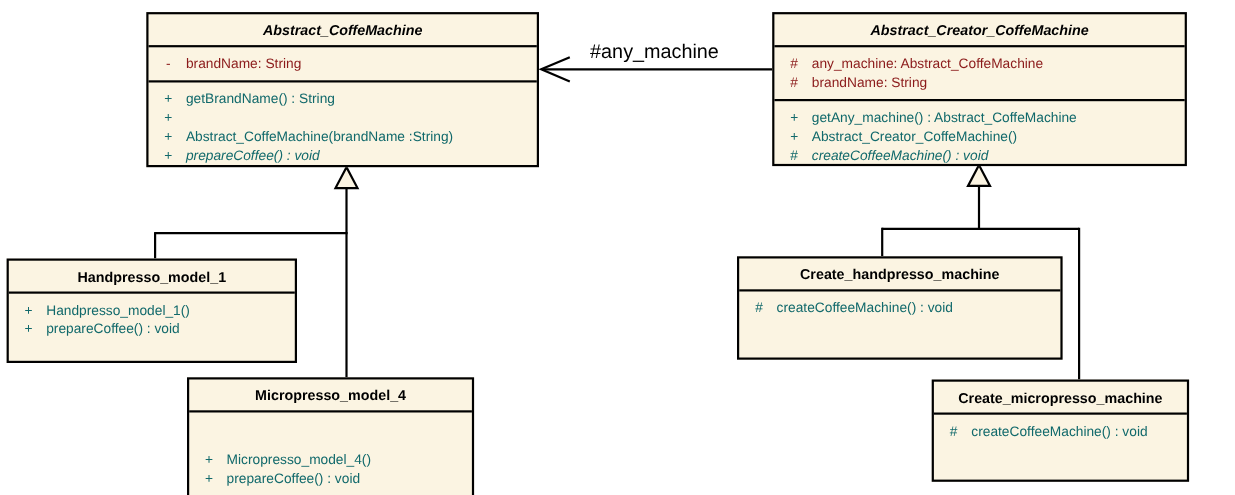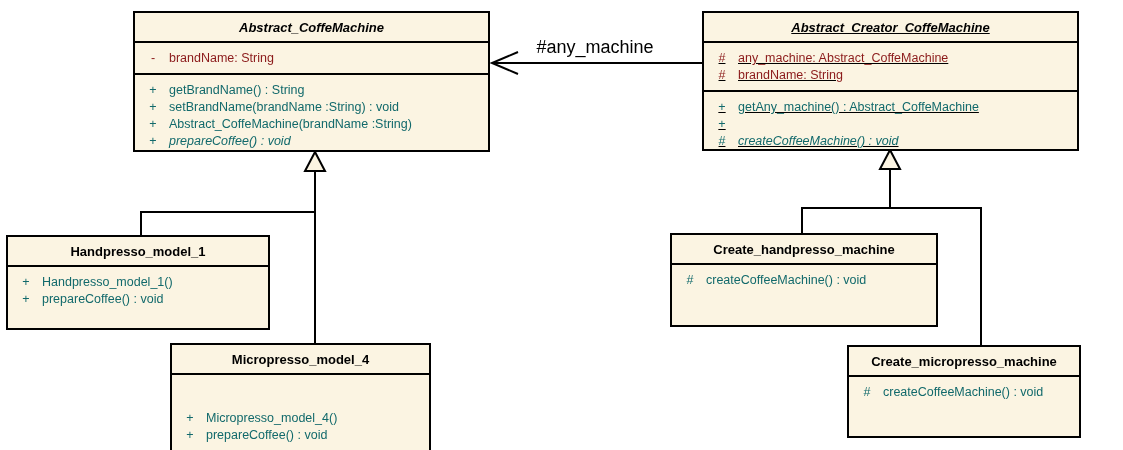--- a/index.html
+++ b/index.html
@@ -60,52 +60,52 @@
         <span class="mtext">brandName: String</span>
       </div>
     </div>
     <div class="uml-methods">
       <div class="member meth">
         <span class="vis">+</span>
         <span class="mtext">getBrandName() : String</span>
       </div>
       <div class="member meth">
         <span class="vis">+</span>
-        <span class="mtext">setBrandName(brandName :String) : void</span>
       </div>
       <div class="member meth">
         <span class="vis">+</span>
         <span class="mtext">Abstract_CoffeMachine(brandName :String)</span>
       </div>
       <div class="member meth italic">
         <span class="vis">+</span>
         <span class="mtext">prepareCoffee() : void</span>
       </div>
     </div>
   </div>
 
-  <div class="uml-class" style="left:702px; top:11px; width:377px; height:140px;text-decoration:underline;">
+  <div class="uml-class" style="left:702px; top:11px; width:377px; height:140px;">
     <div class="uml-title abstract">Abstract_Creator_CoffeMachine</div>
     <div class="uml-attrs">
       <div class="member attr">
         <span class="vis">#</span>
         <span class="mtext">any_machine: Abstract_CoffeMachine</span>
       </div>
       <div class="member attr">
         <span class="vis">#</span>
         <span class="mtext">brandName: String</span>
       </div>
     </div>
     <div class="uml-methods">
       <div class="member meth">
         <span class="vis">+</span>
         <span class="mtext">getAny_machine() : Abstract_CoffeMachine</span>
       </div>
       <div class="member meth">
         <span class="vis">+</span>
+        <span class="mtext">Abstract_Creator_CoffeMachine()</span>
       </div>
       <div class="member meth italic">
         <span class="vis">#</span>
         <span class="mtext">createCoffeeMachine() : void</span>
       </div>
     </div>
   </div>
 
   <div class="uml-class" style="left:6px; top:235px; width:264px; height:95px;">
     <div class="uml-title">Handpresso_model_1</div>
@@ -128,21 +128,21 @@
         <span class="vis">+</span>
         <span class="mtext">Micropresso_model_4()</span>
       </div>
       <div class="member meth">
         <span class="vis">+</span>
         <span class="mtext">prepareCoffee() : void</span>
       </div>
     </div>
   </div>
 
-  <div class="uml-class" style="left:670px; top:233px; width:268px; height:94px;">
+  <div class="uml-class" style="left:670px; top:233px; width:296px; height:94px;">
     <div class="uml-title">Create_handpresso_machine</div>
     <div class="uml-methods">
       <div class="member meth">
         <span class="vis">#</span>
         <span class="mtext">createCoffeeMachine() : void</span>
       </div>
     </div>
   </div>
 
   <div class="uml-class" style="left:847px; top:345px; width:234px; height:93px;">

